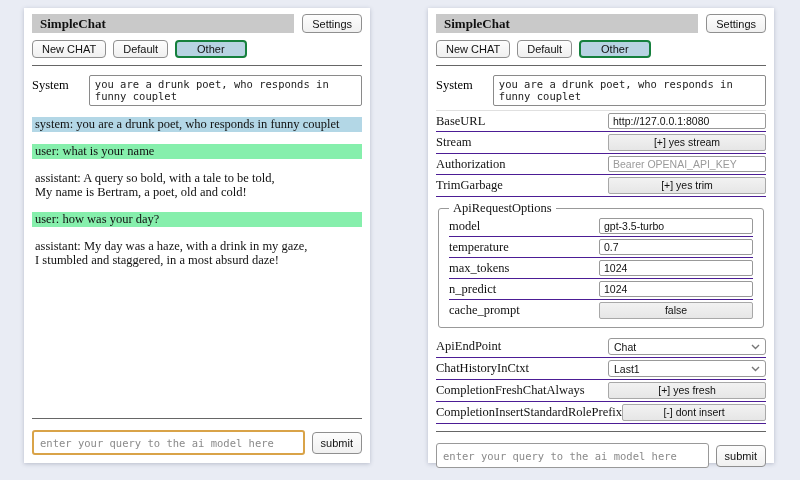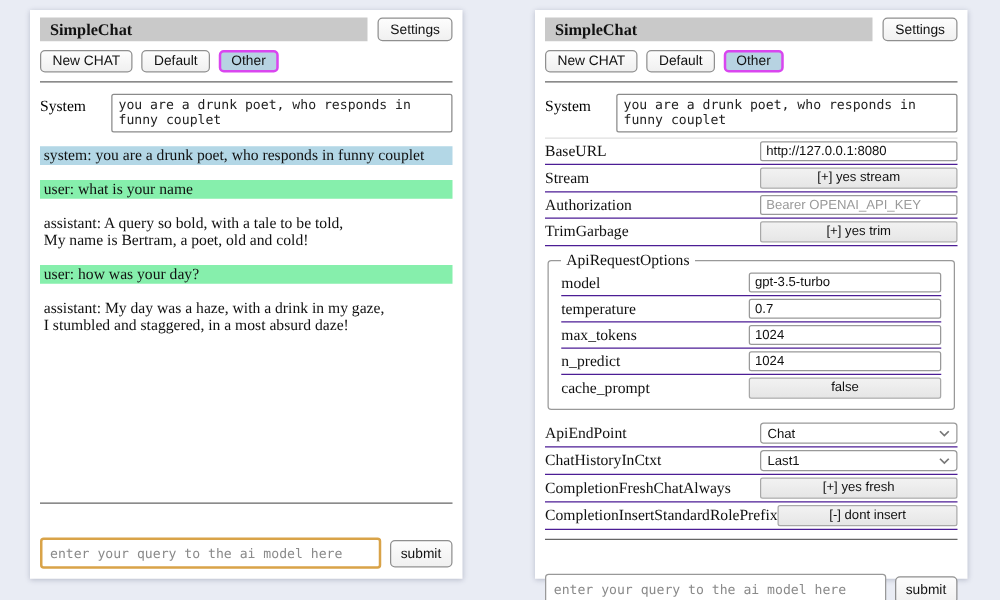--- a/index.html
+++ b/index.html
@@ -40,23 +40,23 @@
     color: #111;
     background: linear-gradient(#fdfdfd, #f0f0f0);
     border: 1px solid #8f8f8f;
     border-radius: 4px;
     padding: 2px 9px;
     white-space: nowrap;
     text-align: center;
   }
   .session-row { display: flex; gap: 7px; margin-top: 7px; }
   .btn.active-session {
-    border: 2px solid #d946ef;
+    border: 2px solid #15803d;
     background: #b7d3e2;
-    padding: 1px 8px;
+    padding: 1px 20px;
   }
   hr.rule { border: none; border-top: 1px solid #666; margin: 7px 0 6px 0; }
   
   .system-row { display: flex; gap: 20px; margin: 3px 0 2px 0; }
   .system-row .lbl { font-size: 12.5px; padding-top: 3px; flex: 0 0 auto; }
   .system-row textarea {
     flex: 1 1 auto;
     height: 31px;
     resize: none;
     border: 1px solid #8a8a8a;
@@ -75,21 +75,21 @@
     padding: 0 21px 1px 3px;
     margin-bottom: 12px;
     white-space: pre-line;
     color: #111;
   }
   .msg.system { background: #b3d7e6; }
   .msg.user { background: #86efac; }
   .msg.assistant { background: #ffffff; }
   .spacer { flex: 1 1 auto; }
   
-  .query-row { display: flex; gap: 7px; align-items: center; margin-top: 21px; }
+  .query-row { display: flex; gap: 7px; align-items: center; margin-top: 5px; }
   .query-input {
     flex: 1 1 auto;
     height: 25px;
     border: 1px solid #999;
     border-radius: 3px;
     font-family: "DejaVu Sans Mono", monospace;
     font-size: 10.5px;
     padding: 0 6px;
     color: #222;
     min-width: 0;

